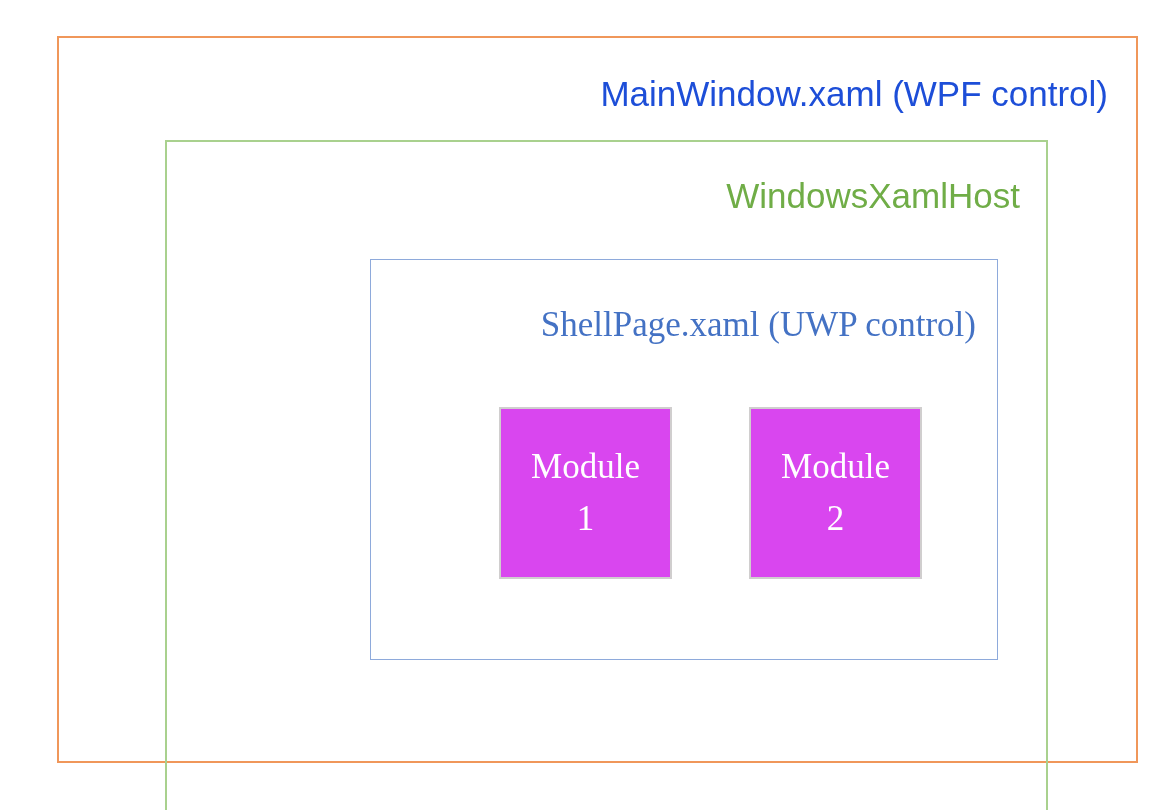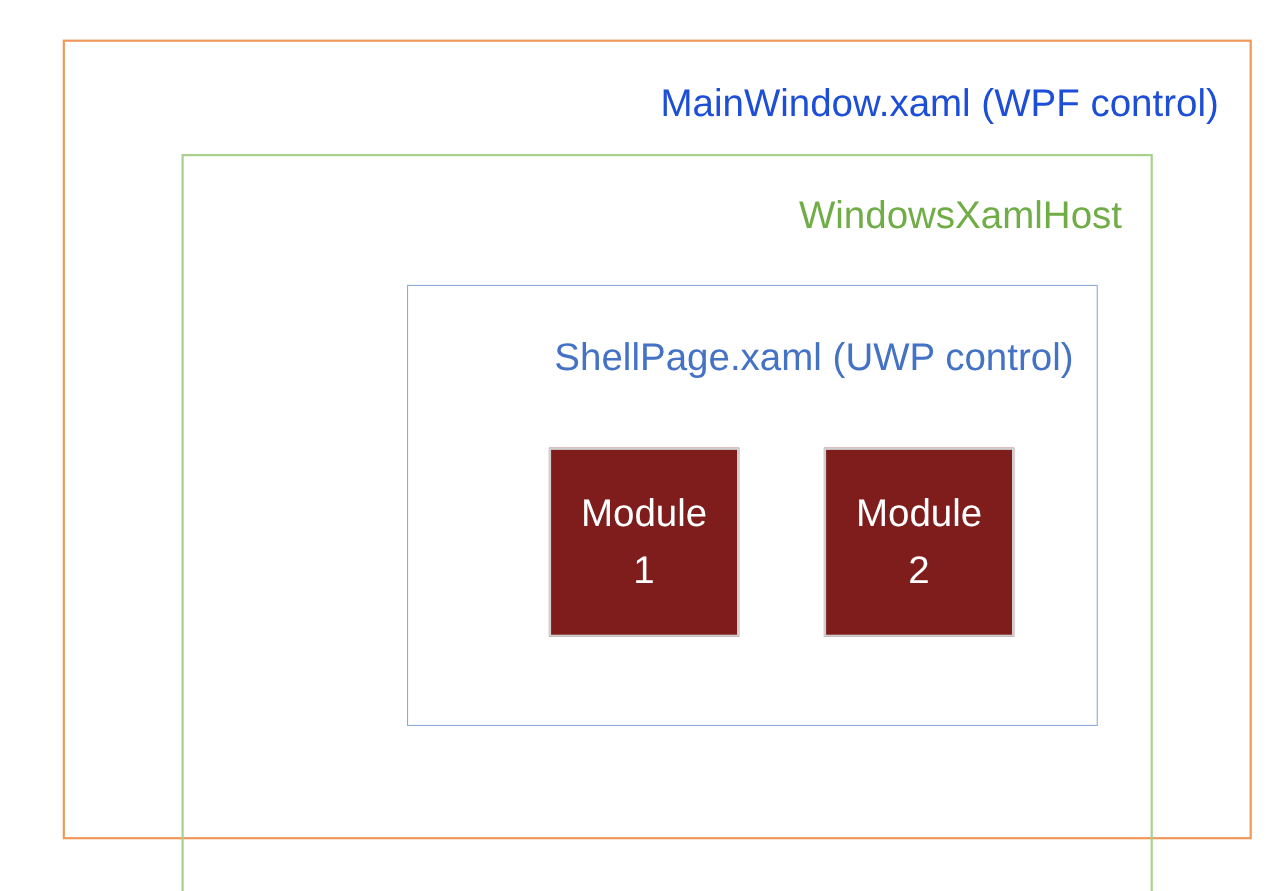--- a/index.html
+++ b/index.html
@@ -33,20 +33,21 @@
     width: 883px;
     height: 714px;
     border: 2px solid #A9D18E;
   }
   .box-blue {
     left: 203px;
     top: 117px;
     width: 628px;
     height: 401px;
     border: 1.5px solid #8EAADB;
+    font-family: Liberation Serif, serif;
   }
   .label {
     position: absolute;
     white-space: nowrap;
     font-size: 35px;
     line-height: 1.15;
   }
   .label-orange {
     right: 28px;
     top: 36px;
@@ -61,21 +62,21 @@
     right: 21px;
     top: 45px;
     color: #4472C4;
   }
   .module {
     position: absolute;
     box-sizing: border-box;
     top: 147px;
     width: 173px;
     height: 172px;
-    background: #7f1d1d;
+    background: #d946ef;
     border: 2px solid #D0CECE;
     color: #ffffff;
     display: flex;
     flex-direction: column;
     align-items: center;
     justify-content: center;
     font-size: 35px;
     line-height: 1.5;
     text-align: center;
   }

